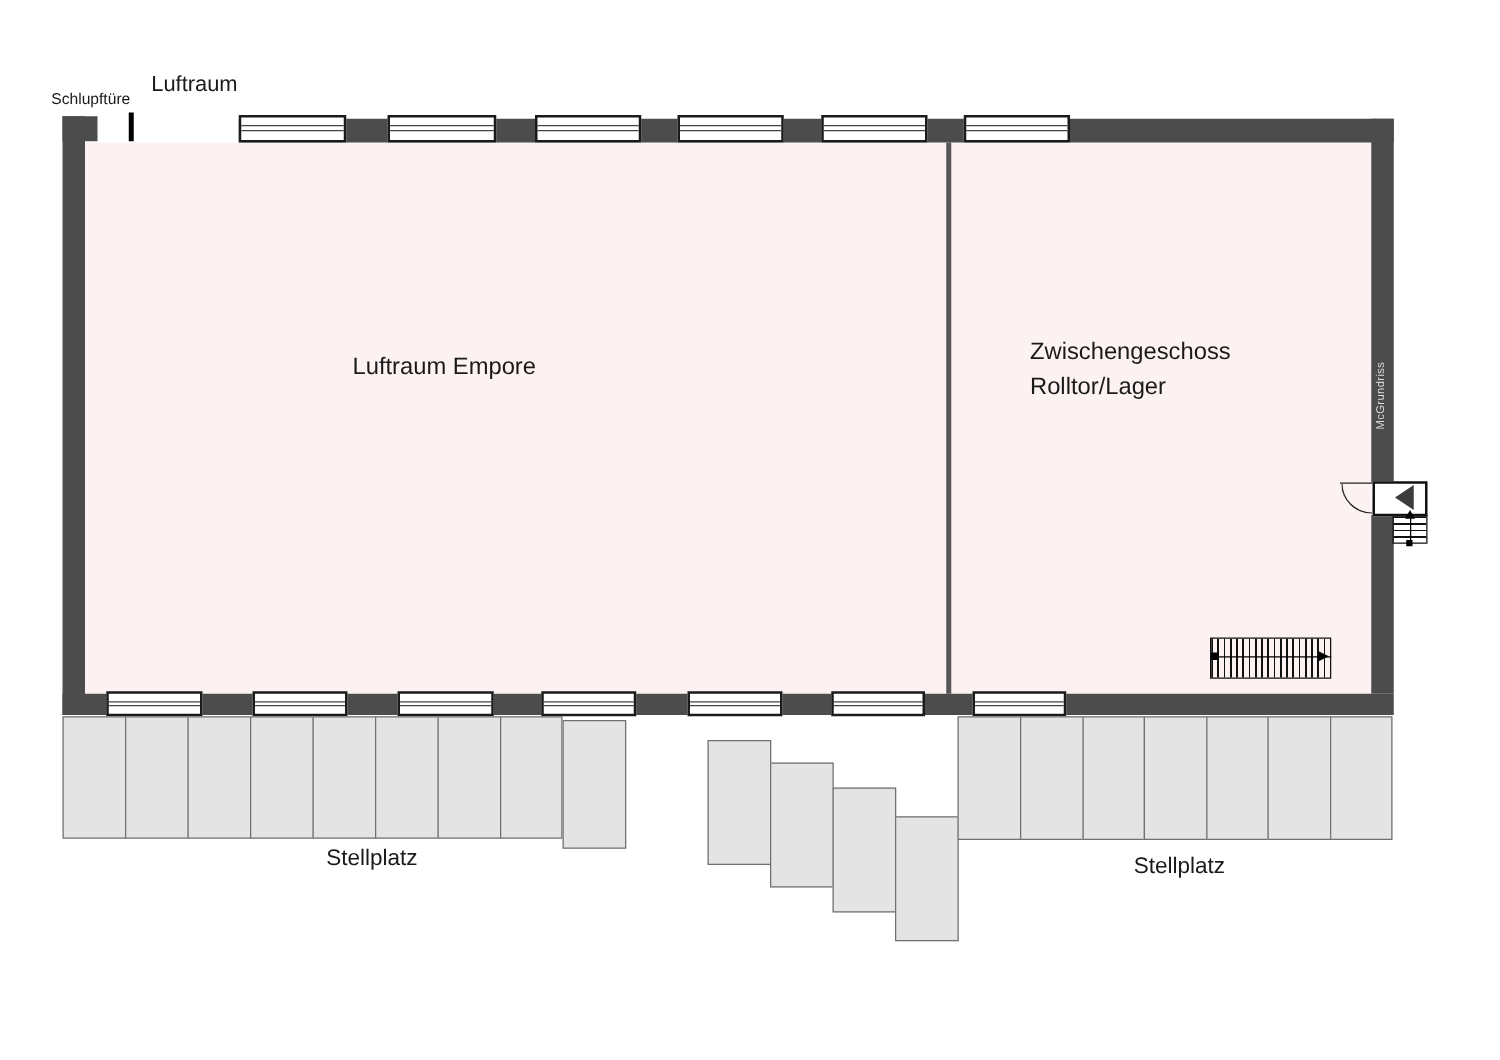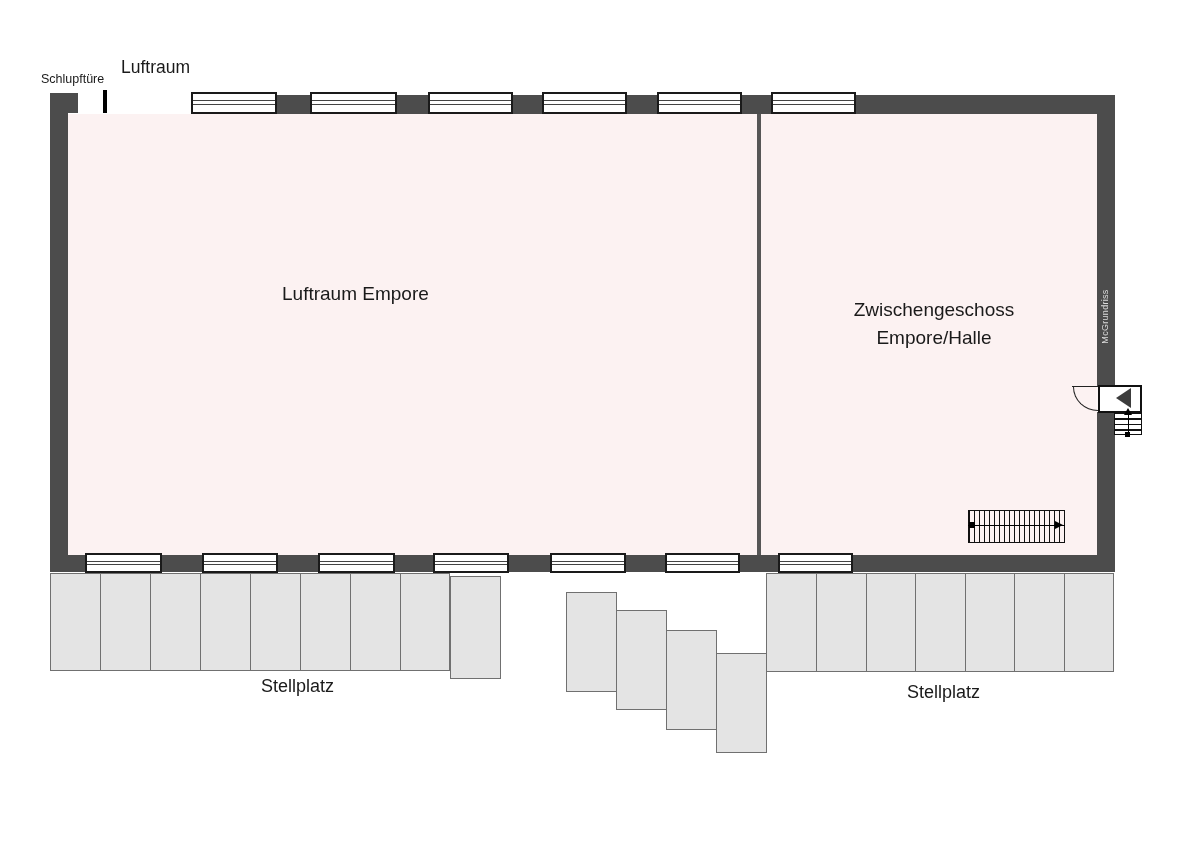--- a/index.html
+++ b/index.html
@@ -54,21 +54,21 @@
                  border-top:4.5px solid transparent; border-bottom:4.5px solid transparent;
                  border-left:8px solid #000; }
   
   .stall { position:absolute; background:var(--stall_fill,#e4e4e4); border:1.4px solid var(--stall_border,#707070); box-sizing:border-box; }
   
   .lbl { position:absolute; white-space:nowrap; }
   .lbl-schlupftuere { left:41px; top:72px; font-size:12.5px; }
   .lbl-rolltor      { left:121px; top:57px; font-size:17.5px; }
   .lbl-room         { font-size:19px; line-height:1.45; }
   .lbl-hall         { left:282px; top:280px; }
-  .lbl-mezz         { left:824px; top:296px; white-space:normal; width:220px;text-align:center; }
+  .lbl-mezz         { left:824px; top:268px; white-space:normal; width:220px; }
   .lbl-stellplatz   { font-size:18px; }
   .lbl-stellplatz-left  { left:261px; top:676px; }
   .lbl-stellplatz-right { left:907px; top:682px; }
   .watermark { position:absolute; left:1056px; top:310px; width:100px; height:13px;
                transform:rotate(-90deg); transform-origin:center; text-align:center;
                font-size:9px; color:#dcdcdc; letter-spacing:0.3px; }
 </style>
 </head>
 <body>
 
@@ -100,21 +100,21 @@
       <div class="win" style="left: 318px; top: 553px; width: 77px; height: 20px;"></div>
       <div class="win" style="left: 433px; top: 553px; width: 76px; height: 20px;"></div>
       <div class="win" style="left: 550px; top: 553px; width: 76px; height: 20px;"></div>
       <div class="win" style="left: 665px; top: 553px; width: 75px; height: 20px;"></div>
       <div class="win" style="left: 778px; top: 553px; width: 75px; height: 20px;"></div>
     </div>
 
   <div class="lbl lbl-room lbl-hall">Luftraum Empore</div>
   <div class="lbl lbl-room lbl-mezz">
     <span>Zwischengeschoss</span><br>
-    <span>Empore/Halle</span>
+    <span>Rolltor/Lager</span>
   </div>
 
   <div class="watermark">McGrundriss</div>
 
   <div class="door-opening"></div>
   <div class="door-arc"></div>
   <div class="door-leaf"></div>
   <div class="door-box"></div>
   <div class="door-arrow"></div>
   <div class="steps-small">

